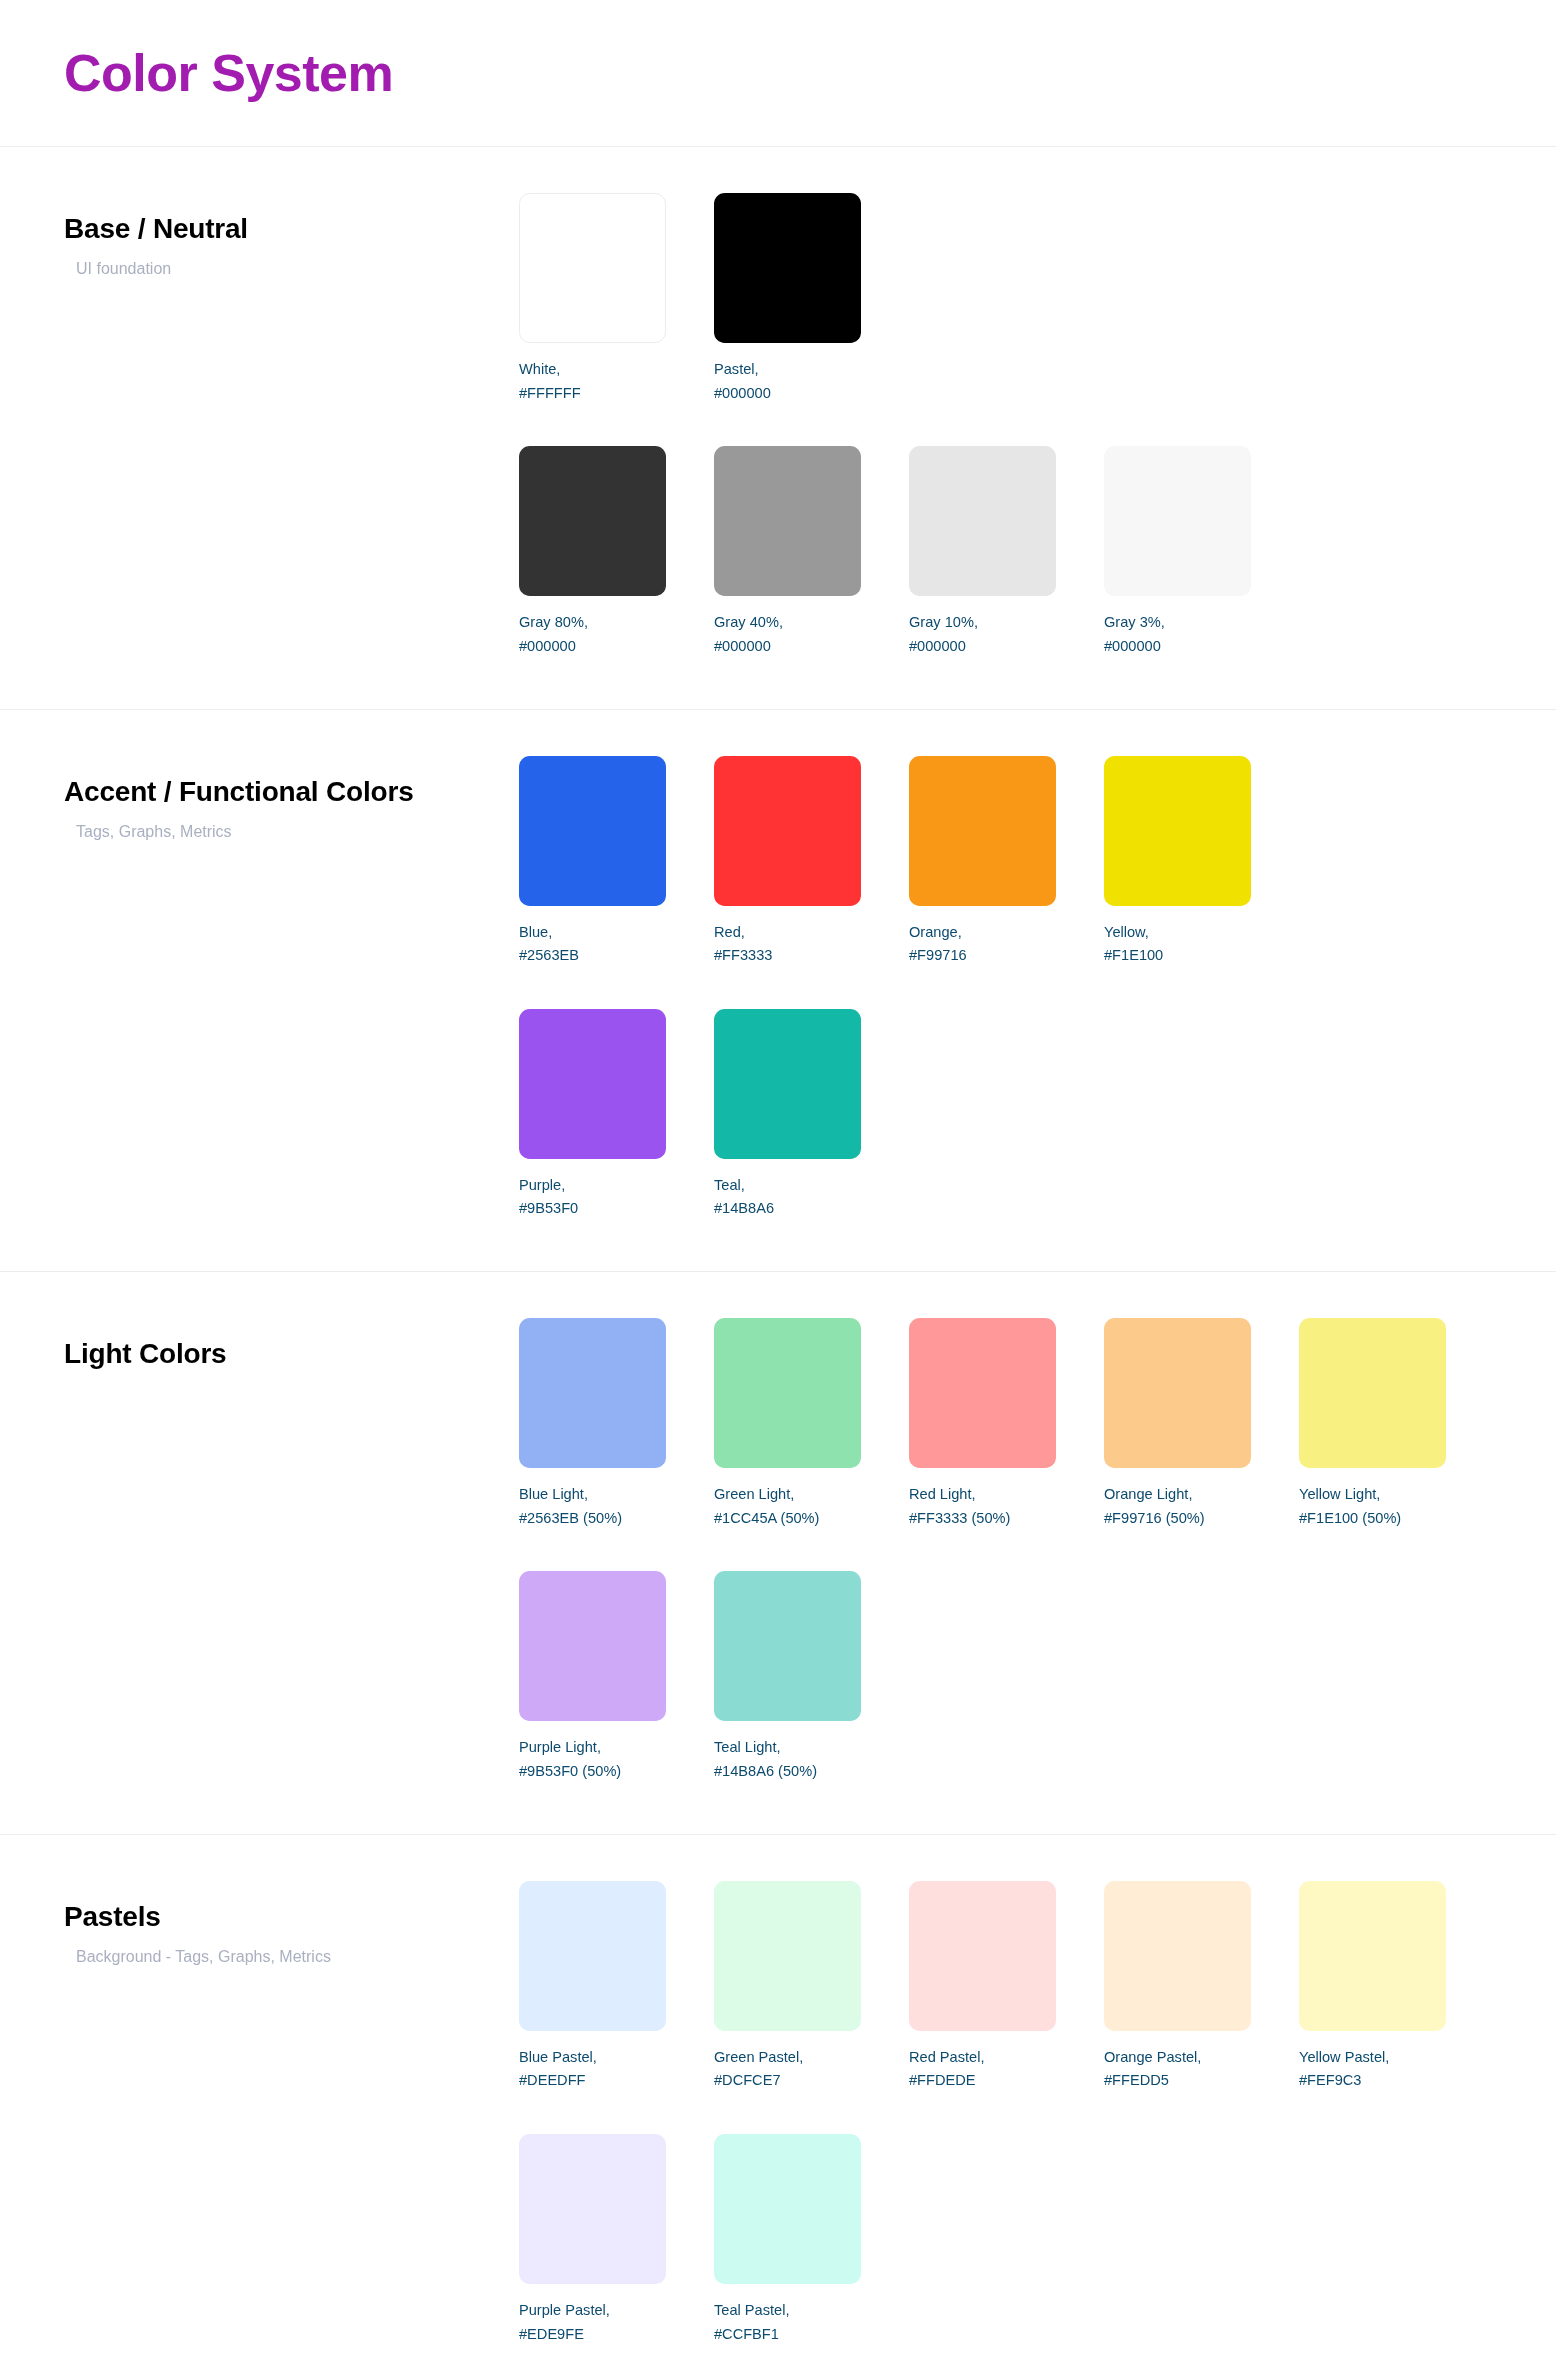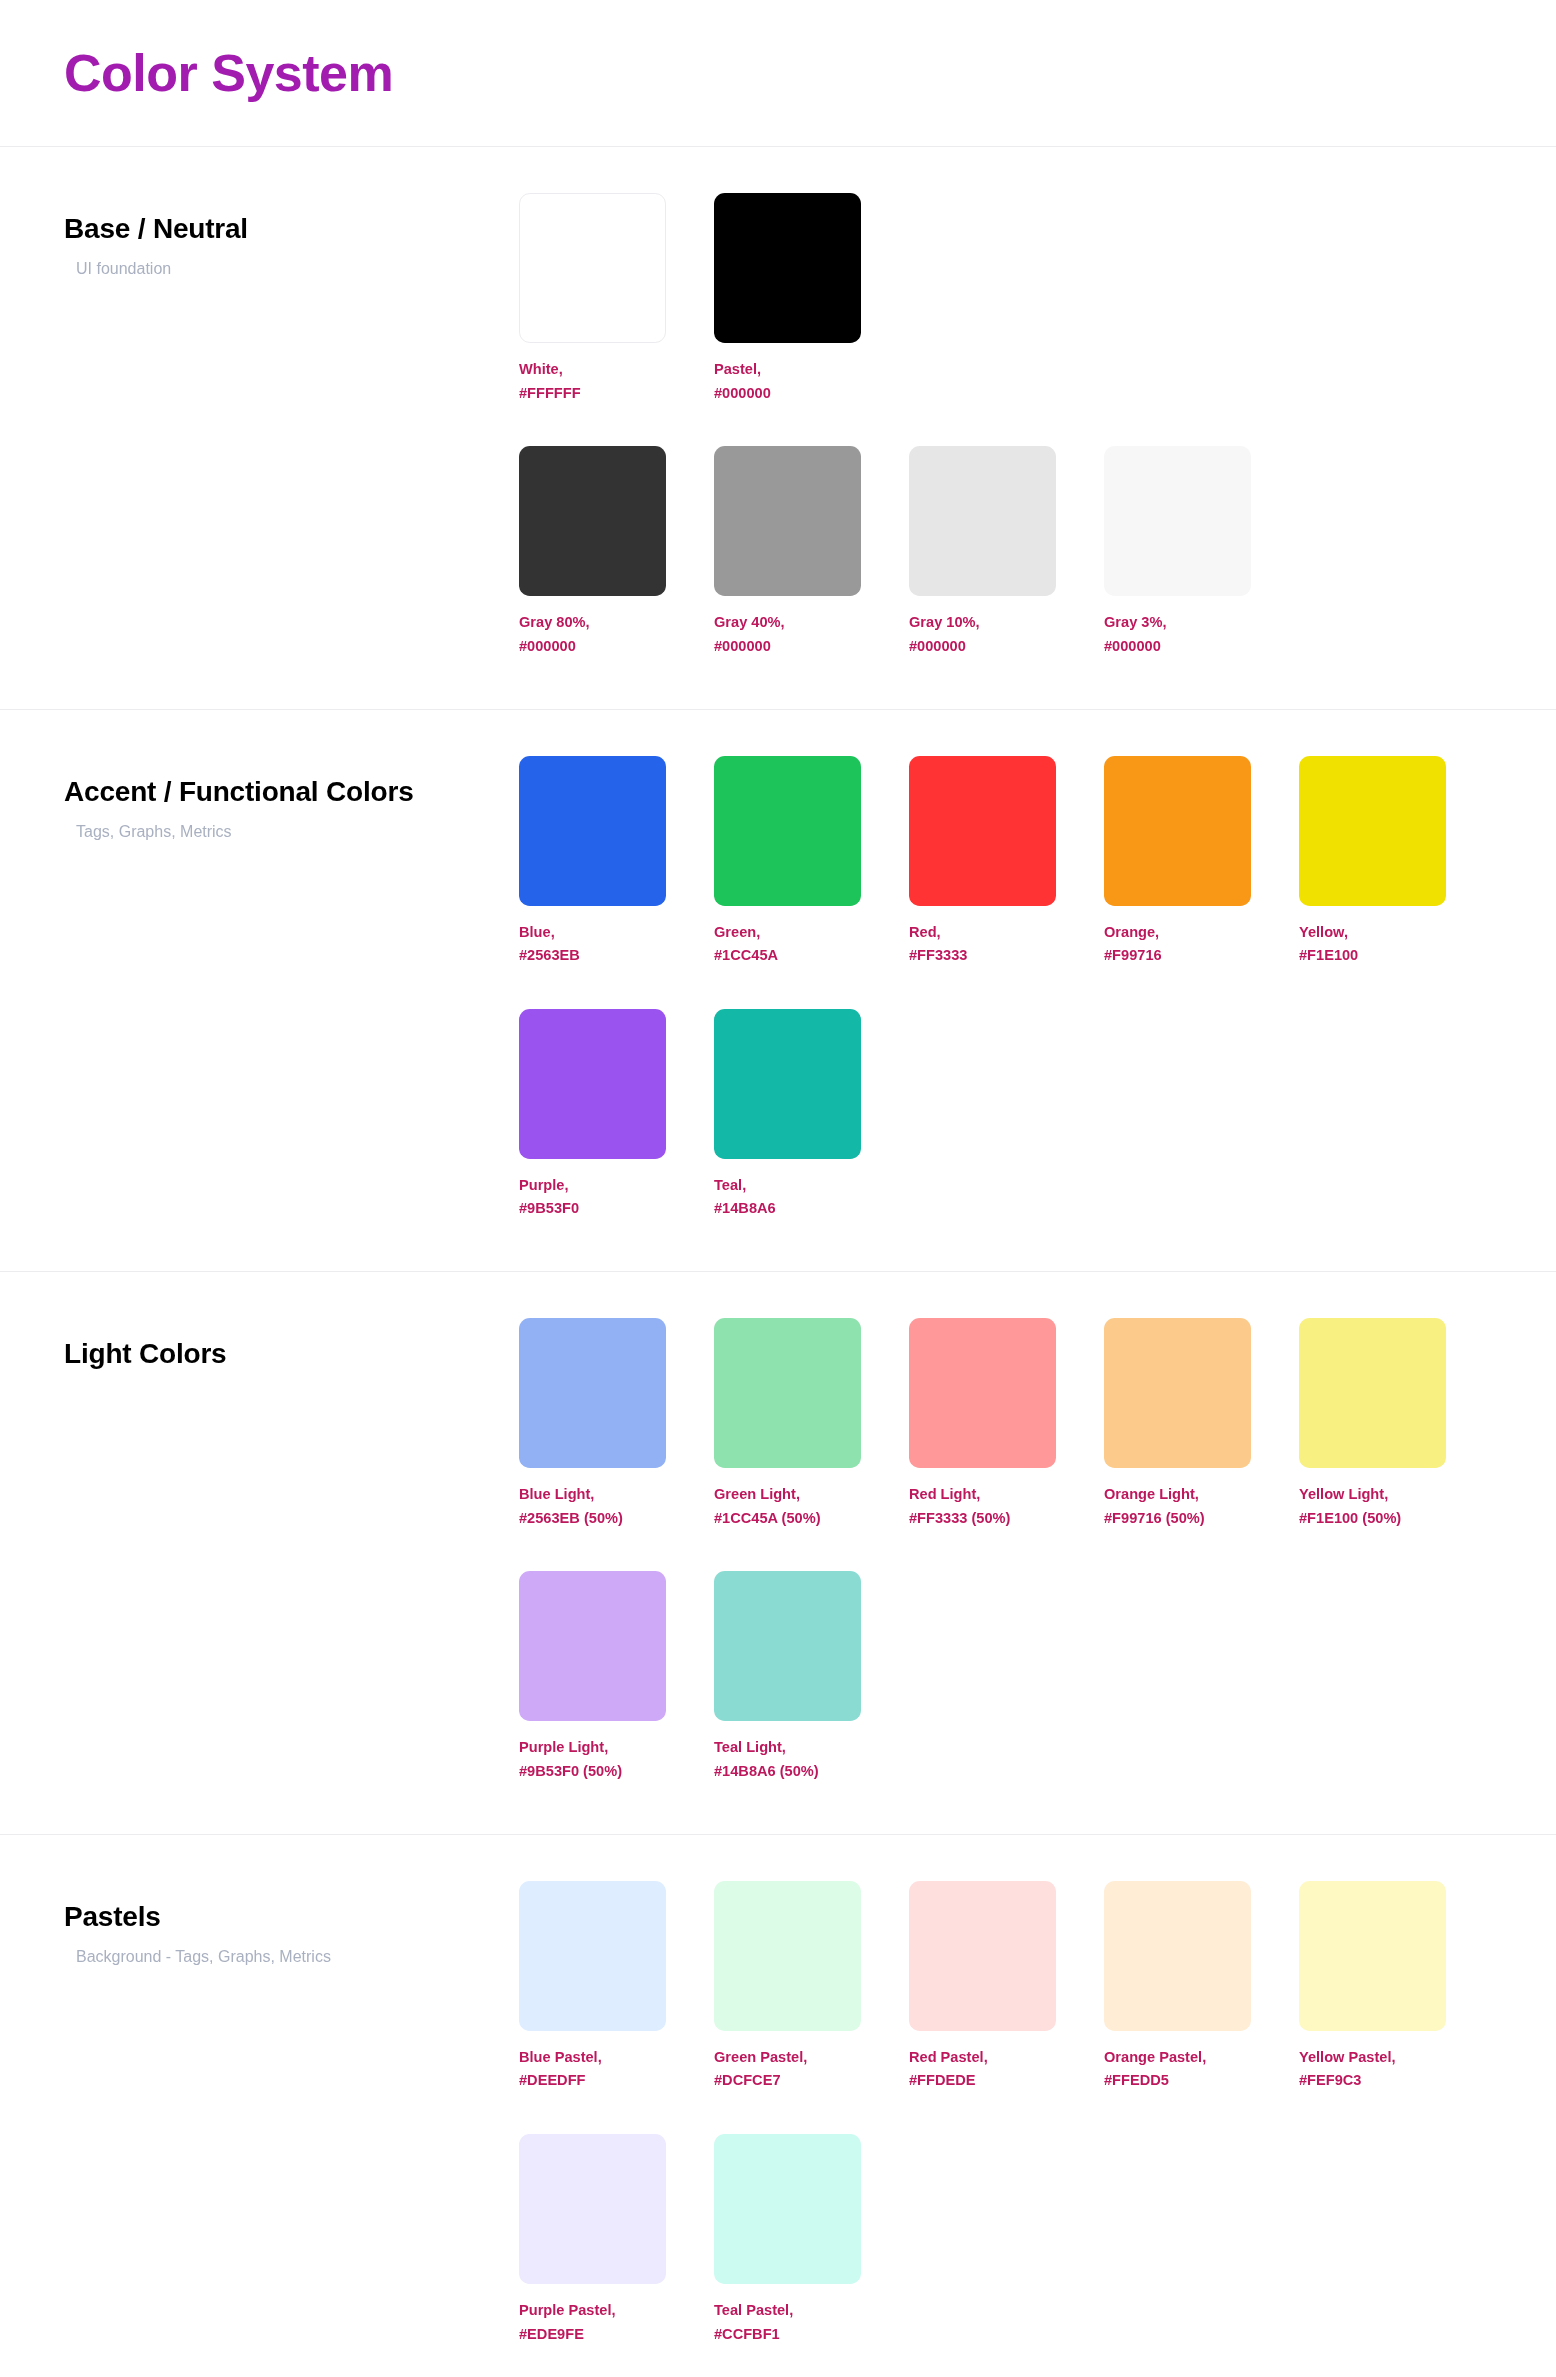--- a/index.html
+++ b/index.html
@@ -97,22 +97,22 @@
     border-radius: 10.8px;
     box-sizing: border-box;
   }
   .chip.bordered {
     border: 1.6px solid #ececf0;
   }
   .swatch-label {
     margin-top: 15px;
     font-size: 14.6px;
     line-height: 1.62;
-    color: #be185d;
-    font-weight: 700;
+    color: #0c4a6e;
+    font-weight: 400;
   }
   .swatch-label .name::after {
     content: ",";
   }
   .swatch-label .hex {
     display: block;
   }
 </style>
 </head>
 <body>
@@ -165,24 +165,20 @@
           <div class="section-title">Accent / Functional Colors</div>
           <div class="section-subtitle">Tags, Graphs, Metrics</div>
         </div>
         <div class="swatch-area">
           <div class="swatch-row">
             <div class="swatch">
               <div class="chip" style="background: rgb(37, 99, 235);"></div>
               <div class="swatch-label"><span class="name">Blue</span><span class="hex">#2563EB</span></div>
             </div>
             <div class="swatch">
-              <div class="chip" style="background: rgb(28, 196, 90);"></div>
-              <div class="swatch-label"><span class="name">Green</span><span class="hex">#1CC45A</span></div>
-            </div>
-            <div class="swatch">
               <div class="chip" style="background: rgb(255, 51, 51);"></div>
               <div class="swatch-label"><span class="name">Red</span><span class="hex">#FF3333</span></div>
             </div>
             <div class="swatch">
               <div class="chip" style="background: rgb(249, 151, 22);"></div>
               <div class="swatch-label"><span class="name">Orange</span><span class="hex">#F99716</span></div>
             </div>
             <div class="swatch">
               <div class="chip" style="background: rgb(241, 225, 0);"></div>
               <div class="swatch-label"><span class="name">Yellow</span><span class="hex">#F1E100</span></div>

